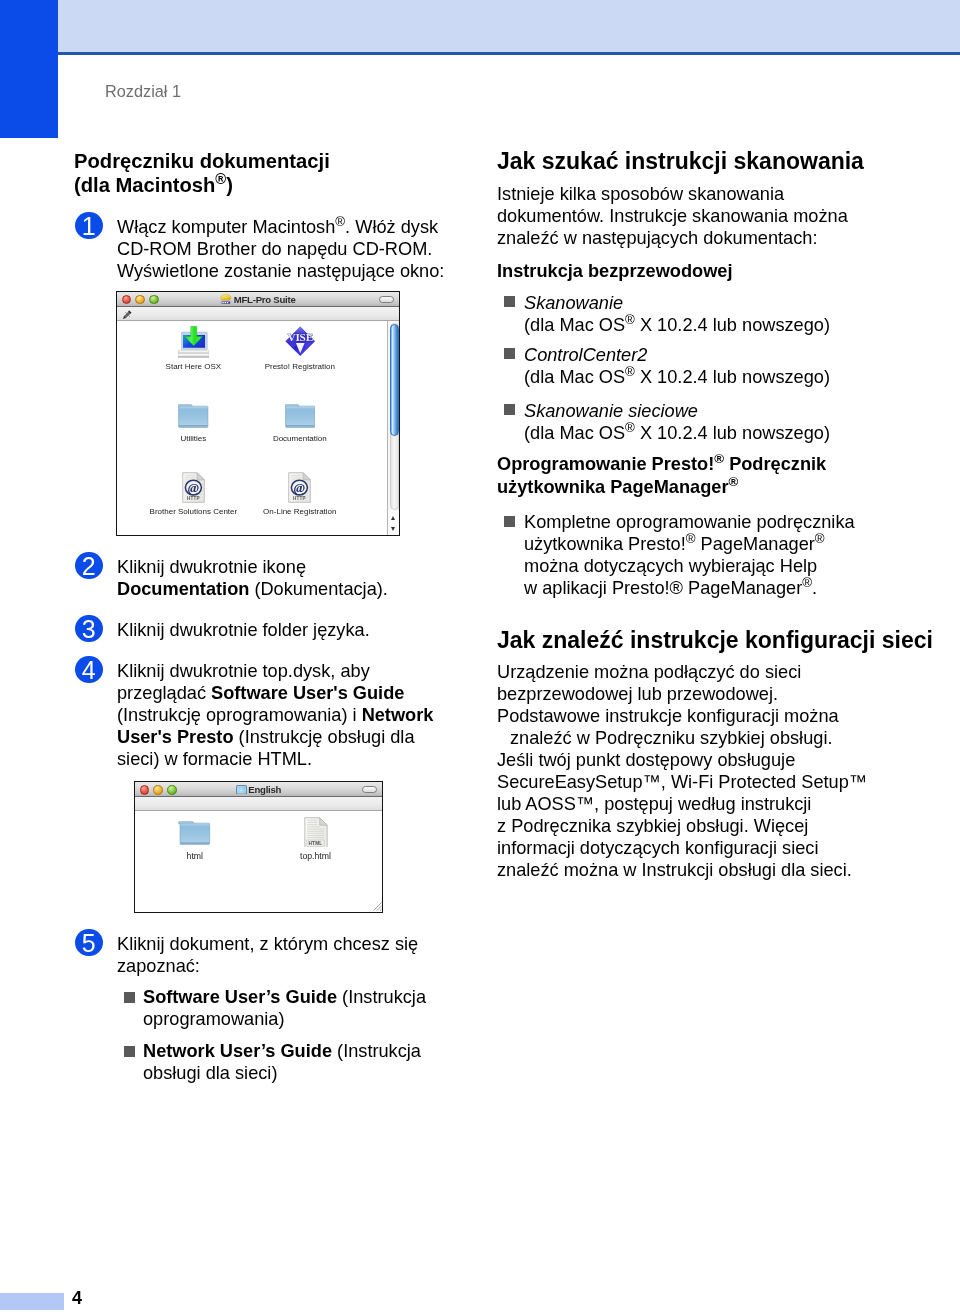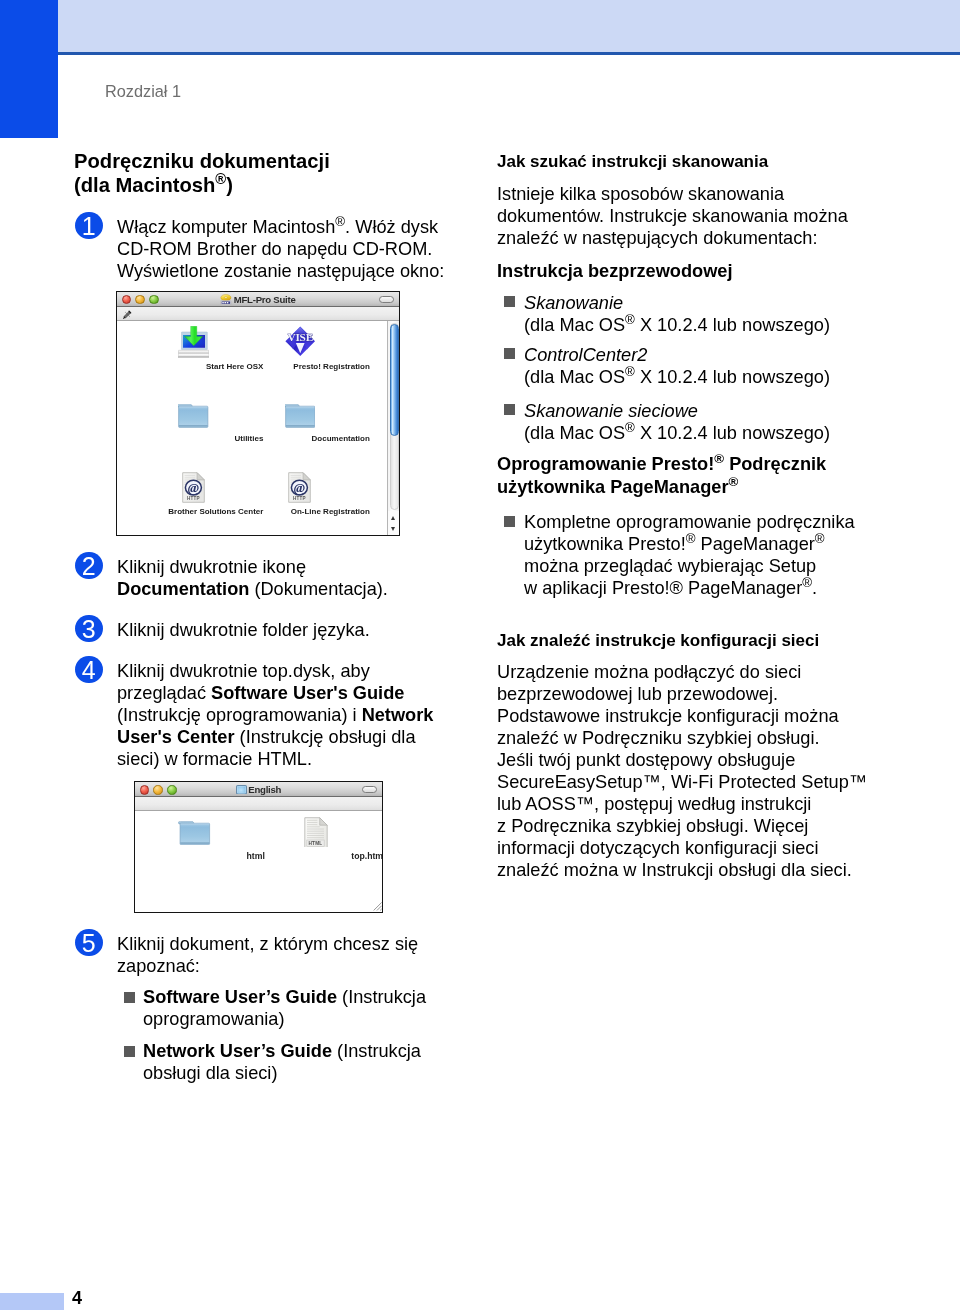--- a/index.html
+++ b/index.html
@@ -8,21 +8,21 @@
 body{width:960px;height:1315px;font-family:"Liberation Sans",sans-serif;color:#000;overflow:hidden;position:relative;}
 .page{position:absolute;left:0;top:0;width:960px;height:1315px;background:#fff;}
 .hdr-band{position:absolute;left:58px;top:0;width:902px;height:52px;background:#ccd9f5;}
 .hdr-rule{position:absolute;left:58px;top:52px;width:902px;height:2.6px;background:#2157ae;}
 .hdr-tab{position:absolute;left:0;top:0;width:58px;height:138px;background:#0b4ce8;}
 .chapter{position:absolute;left:105px;top:80.5px;font-size:16.3px;line-height:20px;color:#6e6e6e;white-space:pre;}
 .foot-bar{position:absolute;left:0;top:1292.5px;width:64px;height:17.5px;background:#b4c8f7;}
 .foot-num{position:absolute;left:72px;top:1287px;font-size:18px;line-height:22px;font-weight:bold;white-space:pre;}
 .tx{position:absolute;font-size:18.2px;line-height:22px;white-space:pre;}
 .ttl{position:absolute;font-size:20.2px;font-weight:bold;line-height:23.5px;white-space:pre;}
-.rh{position:absolute;font-size:17px;font-weight:bold;line-height:23px;white-space:pre;}
+.rh{position:absolute;font-size:23px;font-weight:bold;line-height:23px;white-space:pre;}
 .rs{position:absolute;font-size:18.2px;font-weight:bold;line-height:22px;white-space:pre;}
 b{font-weight:bold;}
 i{font-style:italic;}
 sup{font-size:0.73em;vertical-align:0.52em;line-height:0;}
 .badge{position:absolute;width:27.5px;height:27.5px;border-radius:50%;background:#0b4ce8;color:#fff;
   font-size:25px;line-height:28.6px;text-align:center;font-weight:400;}
 .sq{position:absolute;width:10.6px;height:11.2px;background:#595959;}
 .finder{position:absolute;border:1.4px solid #141414;background:#fff;box-sizing:border-box;}
   .fw-titlebar{position:absolute;left:0;top:0;right:0;height:15.2px;
   background:linear-gradient(to bottom,#e9e9e9 0%,#dcdcdc 40%,#c8c8c8 80%,#b6b6b6 100%);
@@ -35,21 +35,21 @@
   font-size:9.6px;font-weight:bold;color:#2b2b2b;letter-spacing:-0.25px;}
 .fw-title svg{margin-right:1.5px;}
 .tbtoggle{position:absolute;right:5px;top:4px;width:15px;height:7.2px;border-radius:4px;box-sizing:border-box;
   background:linear-gradient(to bottom,#fbfbfb,#dcdcdc);border:1.1px solid #7e7e7e;}
 .fw-toolbar{position:absolute;left:0;right:0;top:15.2px;height:14.2px;box-sizing:border-box;
   background:linear-gradient(to bottom,#f2f2f2 0%,#ebebeb 60%,#dfdfdf 100%);border-bottom:1px solid #a6a6a6;}
 .tb-pen{position:absolute;left:5.8px;top:3.0px;display:block;width:9px;height:9px;line-height:0;}
 .fw-body{position:absolute;left:0;right:0;top:29.4px;bottom:0;background:#fff;overflow:hidden;}
 .fitem{position:absolute;width:140px;margin-left:-70px;text-align:center;}
 .ficon{display:flex;align-items:flex-end;justify-content:center;}
-.flabel{position:absolute;left:0;right:0;font-size:8px;font-weight:bold;color:#1a1a1a;line-height:10px;white-space:nowrap;text-align:right;}
+.flabel{position:absolute;left:0;right:0;font-size:8px;font-weight:normal;color:#1a1a1a;line-height:10px;white-space:nowrap;}
 .fw2 .flabel{font-size:8.7px;color:#222;}
 .fw-scrollbar{position:absolute;right:0;top:0;bottom:0;width:12px;box-sizing:border-box;
   background:linear-gradient(to right,#f3f3f3,#fdfdfd 45%,#eeeeee);border-left:1px solid #b5b5b5;}
 .fw-track{position:absolute;left:1.5px;top:2px;width:9.5px;bottom:24.5px;border-radius:4.8px;box-sizing:border-box;
   background:linear-gradient(to right,#e2e2e2,#f7f7f7 45%,#e6e6e6);border:0.6px solid #cfcfcf;}
 .fw-thumb{position:absolute;left:1.5px;top:3.5px;width:9.5px;height:112px;border-radius:4.8px;box-sizing:border-box;
   background:linear-gradient(to right,#5ea4e6 0%,#d2ebfd 22%,#8cbff0 48%,#4a8ed8 78%,#2f6fc0 100%);border:0.7px solid #3573b4;}
 .fw-arrows{position:absolute;left:0;right:0;bottom:0;height:24px;background:#fbfbfb;}
 .ar-up,.ar-dn{position:absolute;left:3.1px;width:0;height:0;border-left:2.5px solid transparent;border-right:2.5px solid transparent;}
 .ar-up{top:5px;border-bottom:4.2px solid #333;}
@@ -76,21 +76,21 @@
 <div class="tx" style="left:117px;top:260px">Wyświetlone zostanie następujące okno:</div>
    <div class="badge" style="left:75px;top:551.5px">2</div>
 <div class="tx" style="left:117px;top:556px">Kliknij dwukrotnie ikonę</div>
 <div class="tx" style="left:117px;top:578px"><b>Documentation</b> (Dokumentacja).</div>
    <div class="badge" style="left:75px;top:614.5px">3</div>
 <div class="tx" style="left:117px;top:619px">Kliknij dwukrotnie folder języka.</div>
    <div class="badge" style="left:75px;top:655.5px">4</div>
 <div class="tx" style="left:117px;top:660px">Kliknij dwukrotnie top.dysk, aby</div>
 <div class="tx" style="left:117px;top:682px">przeglądać <b>Software User's Guide</b></div>
 <div class="tx" style="left:117px;top:704px">(Instrukcję oprogramowania) i <b>Network</b></div>
-<div class="tx" style="left:117px;top:726px"><b>User's Center</b> (Instrukcję obsługi dla</div>
+<div class="tx" style="left:117px;top:726px"><b>User's Presto</b> (Instrukcję obsługi dla</div>
 <div class="tx" style="left:117px;top:748px">sieci) w formacie HTML.</div>
    <div class="badge" style="left:75px;top:928.5px">5</div>
 <div class="tx" style="left:117px;top:933px">Kliknij dokument, z którym chcesz się</div>
 <div class="tx" style="left:117px;top:955px">zapoznać:</div>
    <div class="sq" style="left:124px;top:991.5px"></div>
 <div class="tx" style="left:143px;top:986px"><b>Software User’s Guide</b> (Instrukcja</div>
 <div class="tx" style="left:143px;top:1008px">oprogramowania)</div>
    <div class="sq" style="left:124px;top:1045.5px"></div>
 <div class="tx" style="left:143px;top:1040px"><b>Network User’s Guide</b> (Instrukcja</div>
 <div class="tx" style="left:143px;top:1062px">obsługi dla sieci)</div>
@@ -108,27 +108,27 @@
 <div class="tx" style="left:524px;top:343.5px"><i>ControlCenter2</i></div>
 <div class="tx" style="left:524px;top:365.5px">(dla Mac OS<sup>®</sup> X 10.2.4 lub nowszego)</div>
    <div class="sq" style="left:504px;top:404.3px"></div>
 <div class="tx" style="left:524px;top:399.7px"><i>Skanowanie sieciowe</i></div>
 <div class="tx" style="left:524px;top:421.7px">(dla Mac OS<sup>®</sup> X 10.2.4 lub nowszego)</div>
 <div class="rs" style="left:497px;top:453px">Oprogramowanie Presto!<sup>®</sup> Podręcznik</div>
 <div class="rs" style="left:497px;top:475.5px">użytkownika PageManager<sup>®</sup></div>
    <div class="sq" style="left:504px;top:515.6px"></div>
 <div class="tx" style="left:524px;top:511px">Kompletne oprogramowanie podręcznika</div>
 <div class="tx" style="left:524px;top:533px">użytkownika Presto!<sup>®</sup> PageManager<sup>®</sup></div>
-<div class="tx" style="left:524px;top:555px">można przeglądać wybierając Setup</div>
+<div class="tx" style="left:524px;top:555px">można dotyczących wybierając Help</div>
 <div class="tx" style="left:524px;top:577px">w aplikacji Presto!® PageManager<sup>®</sup>.</div>
    <div class="rh" style="left:497px;top:628.7px">Jak znaleźć instrukcje konfiguracji sieci</div>
 <div class="tx" style="left:497px;top:660.5px">Urządzenie można podłączyć do sieci</div>
 <div class="tx" style="left:497px;top:682.5px">bezprzewodowej lub przewodowej.</div>
 <div class="tx" style="left:497px;top:704.5px">Podstawowe instrukcje konfiguracji można</div>
-<div class="tx" style="left:497px;top:726.5px">znaleźć w Podręczniku szybkiej obsługi.</div>
+<div class="tx" style="left:510px;top:726.5px">znaleźć w Podręczniku szybkiej obsługi.</div>
 <div class="tx" style="left:497px;top:748.5px">Jeśli twój punkt dostępowy obsługuje</div>
 <div class="tx" style="left:497px;top:770.5px">SecureEasySetup™, Wi-Fi Protected Setup™</div>
 <div class="tx" style="left:497px;top:792.5px">lub AOSS™, postępuj według instrukcji</div>
 <div class="tx" style="left:497px;top:814.5px">z Podręcznika szybkiej obsługi. Więcej</div>
 <div class="tx" style="left:497px;top:836.5px">informacji dotyczących konfiguracji sieci</div>
 <div class="tx" style="left:497px;top:858.5px">znaleźć można w Instrukcji obsługi dla sieci.</div>
   </div>
   <div class="finder " style="left:116px;top:290.6px;width:284px;height:245px">
    <div class="fw-titlebar">
     <span class="tl tl-r"></span>

